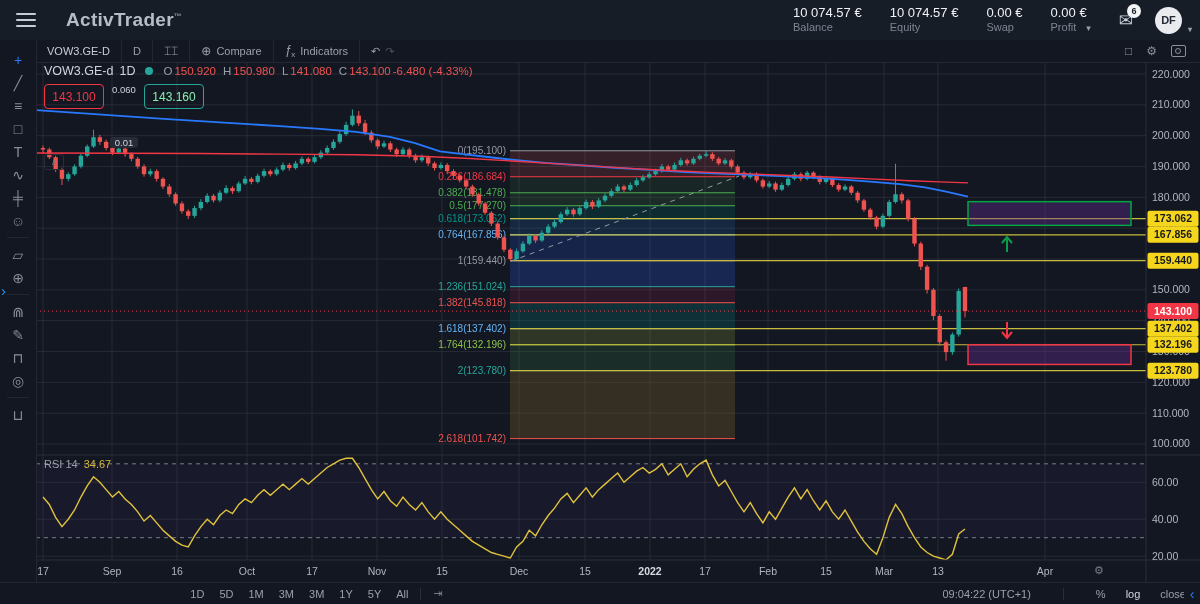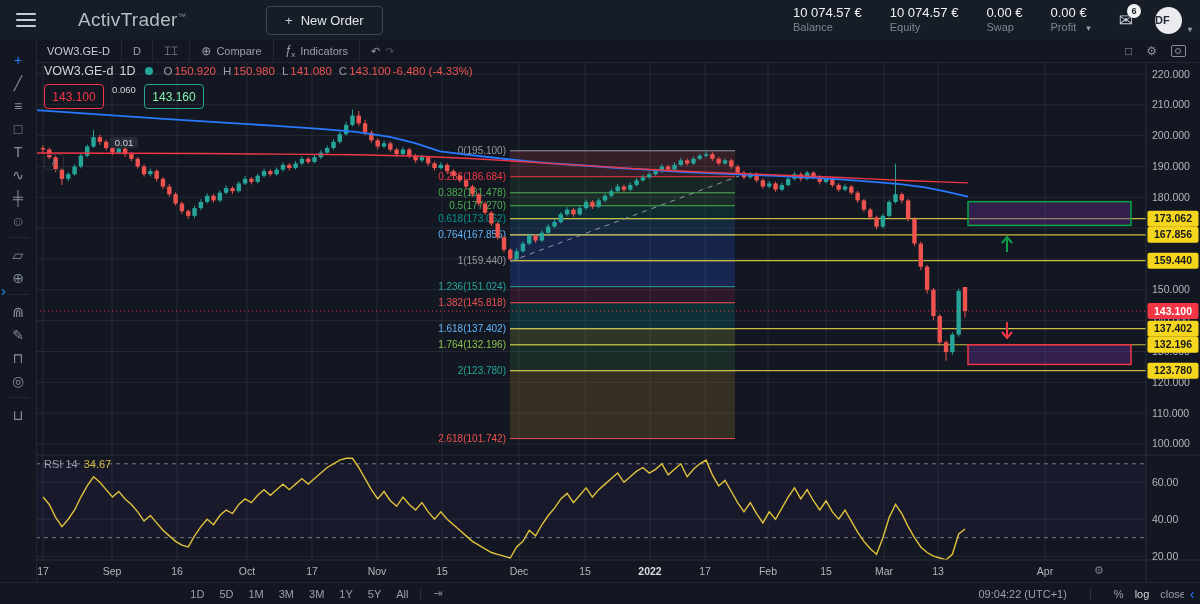--- a/index.html
+++ b/index.html
@@ -3,35 +3,35 @@
 <meta charset="utf-8">
 <style>
   html,body{margin:0;padding:0;background:#0b0e14;}
   #app{position:relative;width:1200px;height:604px;background:#131722;overflow:hidden;
        font-family:"Liberation Sans",sans-serif;color:#b2b5be;-webkit-font-smoothing:antialiased;}
   
   #header{position:absolute;left:0;top:0;width:100%;height:40px;background:#171d27;
           display:flex;align-items:center;z-index:6;}
   #burger{width:20px;height:14px;margin-left:16px;display:flex;flex-direction:column;justify-content:space-between;cursor:pointer;}
   #burger span{display:block;height:2px;background:#c6ccd6;border-radius:1px;}
-  #logo{margin-left:42px;font-size:19px;font-weight:400;color:#b7bdc6;letter-spacing:.3px;}
+  #logo{margin-left:30px;font-size:19px;font-weight:700;color:#b7bdc6;letter-spacing:.3px;}
   #logo sup{font-size:8px;color:#8a909b;}
   #new-order{margin-left:80px;padding:6px 18px;border:1px solid #3e4553;border-radius:4px;
              color:#e2e6ec;font-size:13px;cursor:pointer;background:transparent;white-space:nowrap;}
   #new-order .plus{margin-right:8px;color:#c6ccd6;}
   #stats{margin-left:auto;display:flex;gap:28px;align-items:center;}
   .stat{display:flex;flex-direction:column;line-height:1.25;}
   .stat .v{font-size:13px;color:#eef1f5;}
   .stat .l{font-size:11px;color:#7d8592;}
   .stat .l .caret{margin-left:10px;font-size:9px;color:#9aa0ab;}
   #mail{position:relative;margin-left:28px;font-size:17px;color:#c6ccd6;cursor:pointer;}
   #mail .badge{position:absolute;top:-6px;right:-8px;background:#f3f4f6;color:#1c212b;font-size:9px;
                font-weight:bold;width:14px;height:14px;border-radius:50%;display:flex;align-items:center;justify-content:center;}
   #avatar{margin:0 18px 0 22px;width:27px;height:27px;border-radius:50%;background:#e9ebee;color:#242a35;
-          font-size:11px;font-weight:bold;display:flex;align-items:center;justify-content:flex-start;position:relative;cursor:pointer;}
+          font-size:11px;font-weight:bold;display:flex;align-items:center;justify-content:center;position:relative;cursor:pointer;}
   #avatar .caret{position:absolute;right:-10px;bottom:0;font-size:8px;color:#9aa0ab;}
   
   #chart-toolbar{position:absolute;left:36px;top:40px;right:0;height:22px;background:#131722;
                  border-bottom:1px solid #232733;display:flex;align-items:center;font-size:11px;color:#9aa0ab;z-index:5;}
   .tb-item{padding:0 11px;height:100%;display:flex;align-items:center;gap:5px;cursor:pointer;border-right:1px solid #232733;white-space:nowrap;}
   .tb-item.sym{color:#c8cdd7;}
   .tb-item .gl{font-size:12px;}
   .tb-icons{margin-left:auto;display:flex;align-items:center;gap:14px;padding-right:14px;}
   .tb-icons span{cursor:pointer;color:#8a8f9b;font-size:12px;}
   .dim{color:#4c5360 !important;}
@@ -70,21 +70,21 @@
   #rsi-legend{position:absolute;left:44px;top:458px;z-index:4;font-size:11px;color:#9aa0ab;}
   #rsi-legend .val{color:#d3b73b;margin-left:6px;}
   
   #bottom-bar{position:absolute;left:0;bottom:0;width:100%;height:21px;background:#131722;border-top:1px solid #232733;
               display:flex;align-items:center;font-size:11px;color:#787b86;z-index:6;}
   #powered{margin-left:50px;font-size:10px;margin-top:48px;}
   #powered .tv{color:#2962ff;font-weight:bold;cursor:pointer;}
   #tfs{display:flex;gap:15px;margin-left:26px;color:#9aa0ab;}
   #tfs span{cursor:pointer;}
   .bb-div{width:1px;height:12px;background:#2a2e39;margin:0 12px;}
-  #bb-right{margin-left:auto;display:flex;align-items:center;padding-right:14px;gap:11px;color:#9aa0ab;}
+  #bb-right{margin-left:auto;display:flex;align-items:center;padding-right:14px;gap:20px;color:#9aa0ab;}
   #bb-right .log{color:#d1d4dc;}
   #bb-chevron{position:absolute;right:0;bottom:0;height:21px;width:16px;background:#131722;color:#2979ff;
               font-size:14px;display:flex;align-items:center;justify-content:center;cursor:pointer;z-index:7;}
   
   #chart-svg{position:absolute;left:0;top:0;z-index:1;}
   .hotspot{position:absolute;z-index:2;}
   #axis-gear{position:absolute;left:1094px;top:564px;font-size:11px;color:#787b86;z-index:3;cursor:pointer;}
 </style>
 </head>
 <body>
@@ -542,21 +542,20 @@
   <div class="hotspot" style="left:36px;bottom:21px;right:54px;height:23px;"></div>
   <span id="axis-gear">⚙</span>
 
   <div id="header">
     <div id="burger">
         <span></span>
         <span></span>
         <span></span>
       </div>
     <div id="logo"><span>ActivTrader</span><sup>™</sup></div>
-    <button id="new-order"><span class="plus">+</span><span>New Order</span></button>
     <div id="stats">
         <div class="stat">
           <span class="v">10 074.57 €</span>
           <span class="l">Balance</span>
         </div>
         <div class="stat">
           <span class="v">10 074.57 €</span>
           <span class="l">Equity</span>
         </div>
         <div class="stat">

